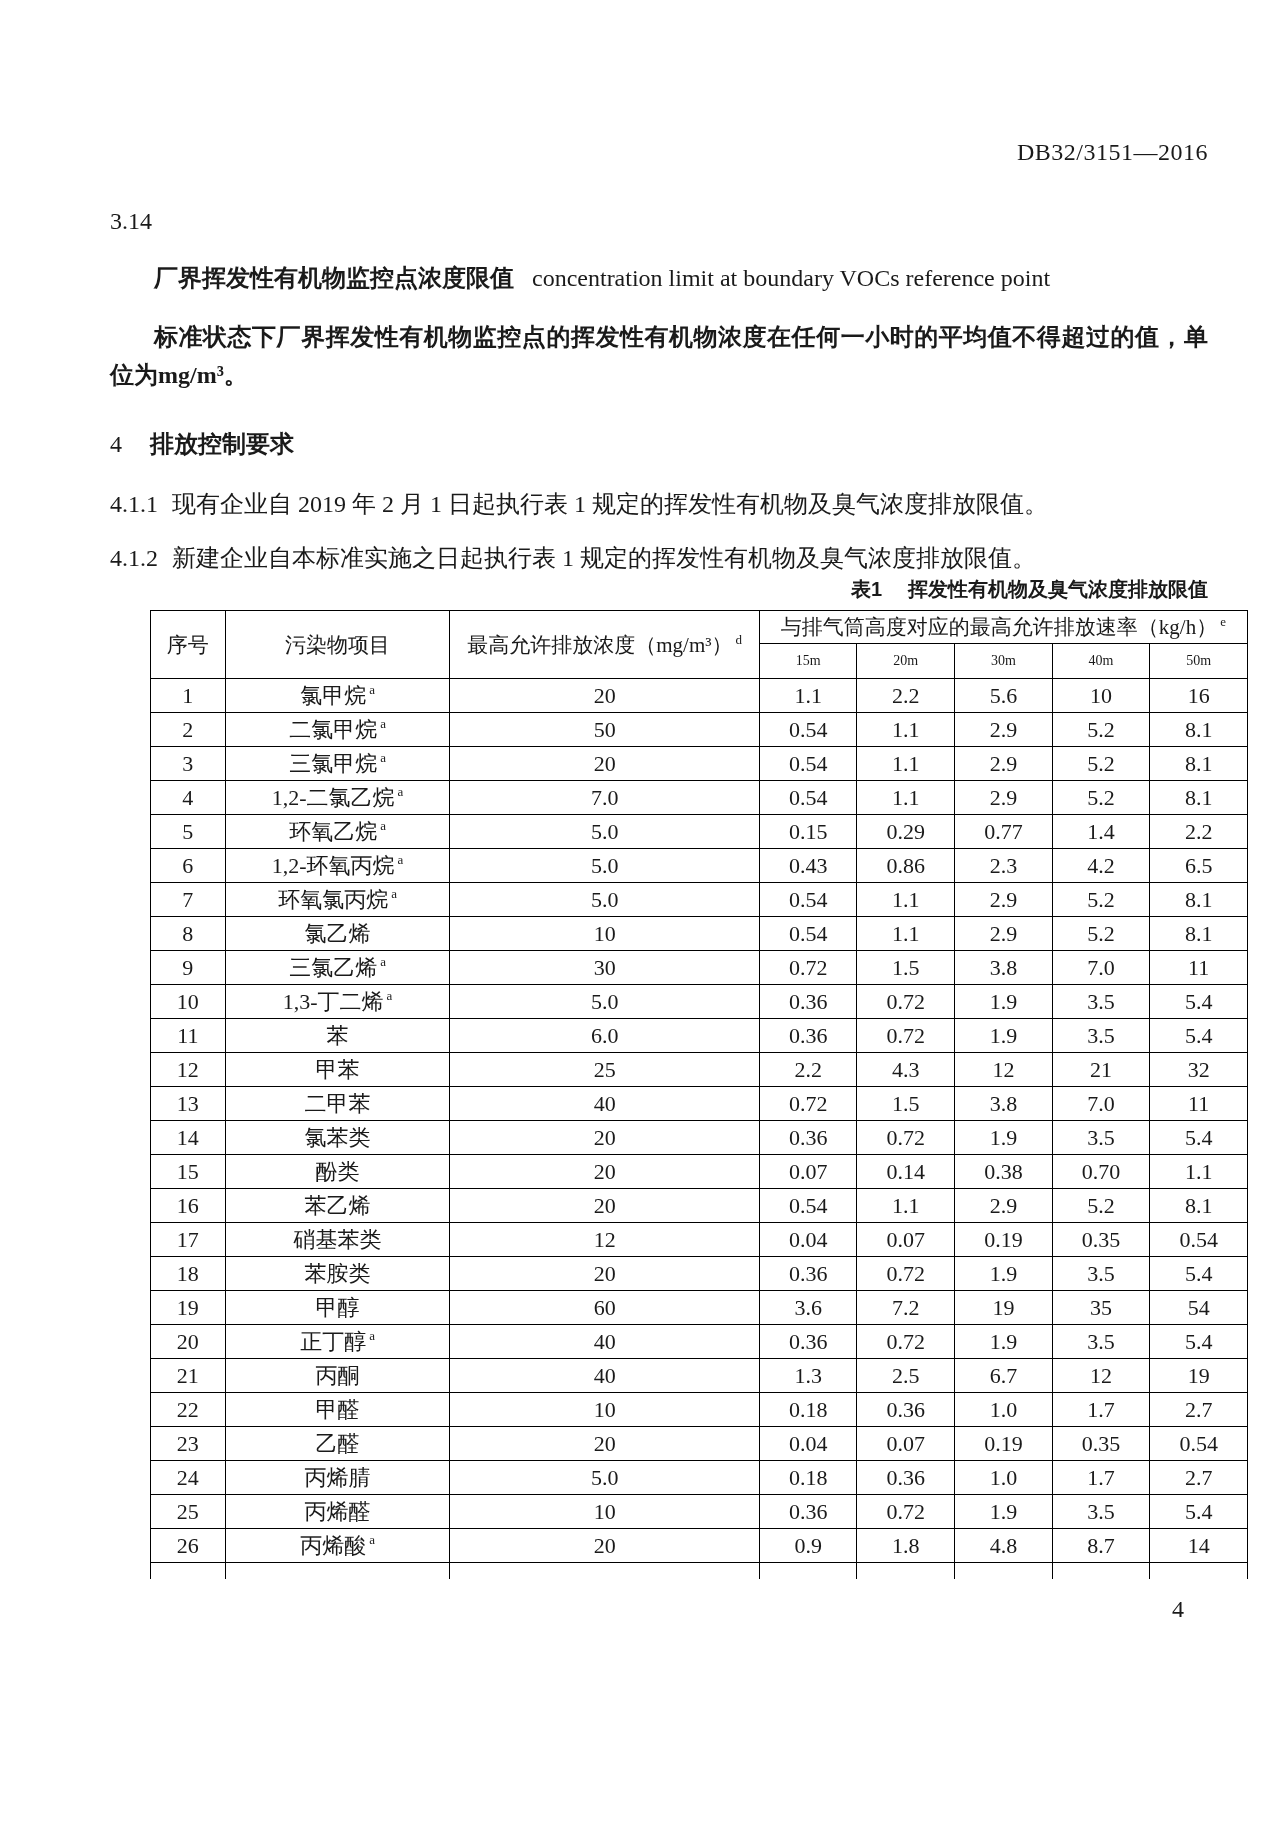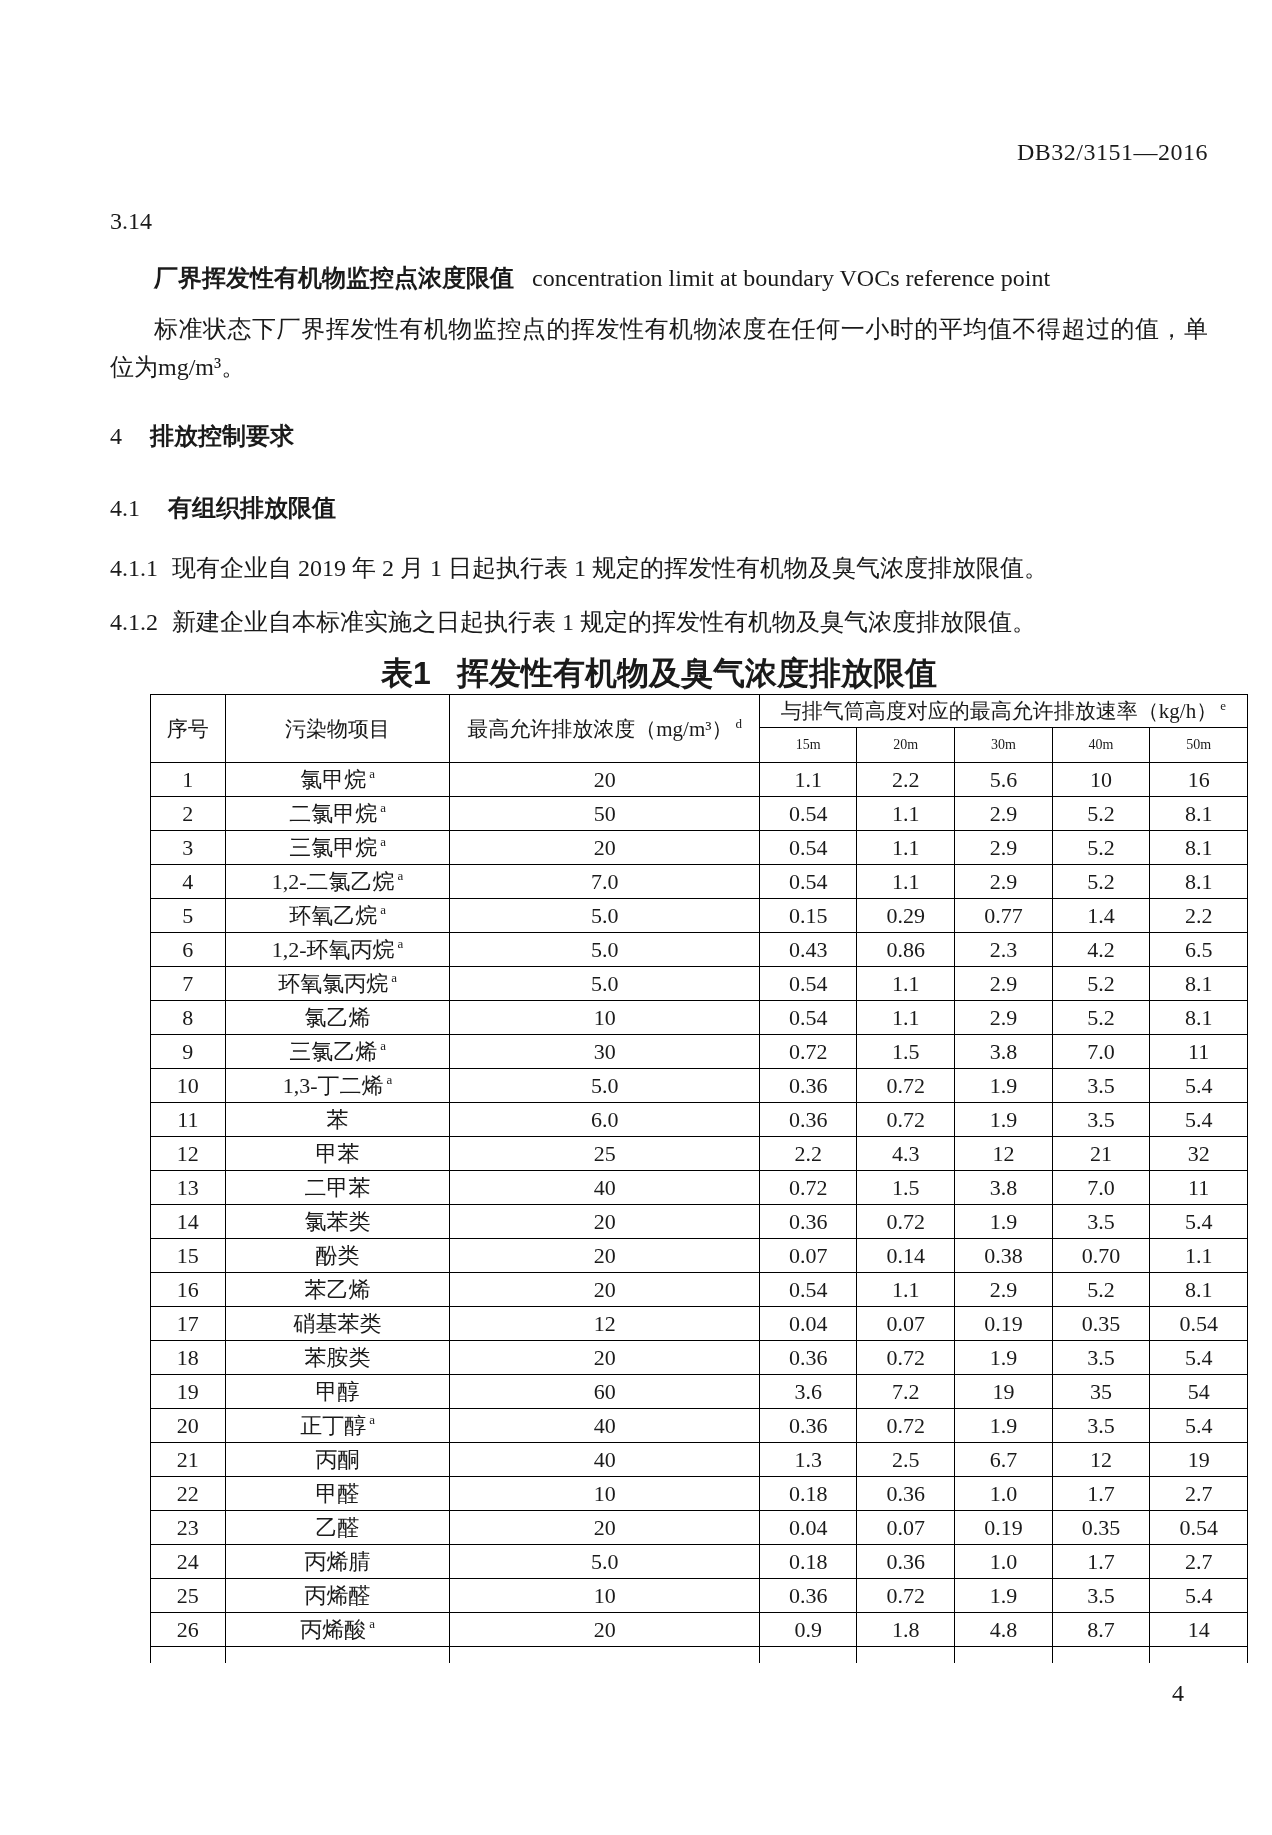--- a/index.html
+++ b/index.html
@@ -36,25 +36,26 @@
     padding-left: 44px;
     font-size: 24px;
     line-height: 32px;
   }
   .term-cn {
     font-family: Liberation Serif, serif;
     font-weight: 700;
     margin-right: 18px;
   }
   .definition {
-    margin-top: 16px;
+    margin-top: 24px;
     font-size: 24px;
     line-height: 38px;
     text-indent: 44px;
     text-align: justify;
+    font-weight: bold;
   }
   .h-clause {
     margin-top: 34px;
     font-size: 24px;
     line-height: 32px;
   }
   .h-clause .clause-num {
     font-family: "Liberation Serif", "DejaVu Serif", serif;
     font-weight: 400;
     margin-right: 28px;
@@ -65,25 +66,24 @@
   }
   .h-41 { margin-top: 40px; }
   .body-clause {
     margin-top: 28px;
     font-size: 24px;
     line-height: 32px;
   }
   .body-clause .clause-num { margin-right: 14px; }
   .p-412 { margin-top: 22px; }
   .table-title {
-    margin-top: 20px;
-    text-align: center;
+    text-align: right;
     font-family: "Liberation Sans", "DejaVu Sans", sans-serif;
     font-weight: 700;
-    font-size: 32px;
+    font-size: 20px;
     line-height: 30px;
   }
   .table-title .t-label { margin-right: 26px; }
   table.limits {
     margin-top: 6px;
     width: 100%;
     border-collapse: collapse;
     table-layout: fixed;
     margin-left: 40px;
   }
@@ -136,23 +136,20 @@
   <div class="term-line">
     <span class="term-cn">厂界挥发性有机物监控点浓度限值</span><span class="term-en">concentration limit at boundary VOCs reference point</span>
   </div>
 
   <div class="definition">标准状态下厂界挥发性有机物监控点的挥发性有机物浓度在任何一小时的平均值不得超过的值，单位为mg/m³。</div>
 
   <div class="h-clause">
     <span class="clause-num">4</span><span class="clause-title">排放控制要求</span>
   </div>
 
-  <div class="h-clause h-41">
-    <span class="clause-num">4.1</span><span class="clause-title">有组织排放限值</span>
-  </div>
 
   <div class="body-clause">
     <span class="clause-num">4.1.1</span><span>现有企业自 2019 年 2 月 1 日起执行表 1 规定的挥发性有机物及臭气浓度排放限值。</span>
   </div>
 
   <div class="body-clause p-412">
     <span class="clause-num">4.1.2</span><span>新建企业自本标准实施之日起执行表 1 规定的挥发性有机物及臭气浓度排放限值。</span>
   </div>
 
   <div class="table-title">

